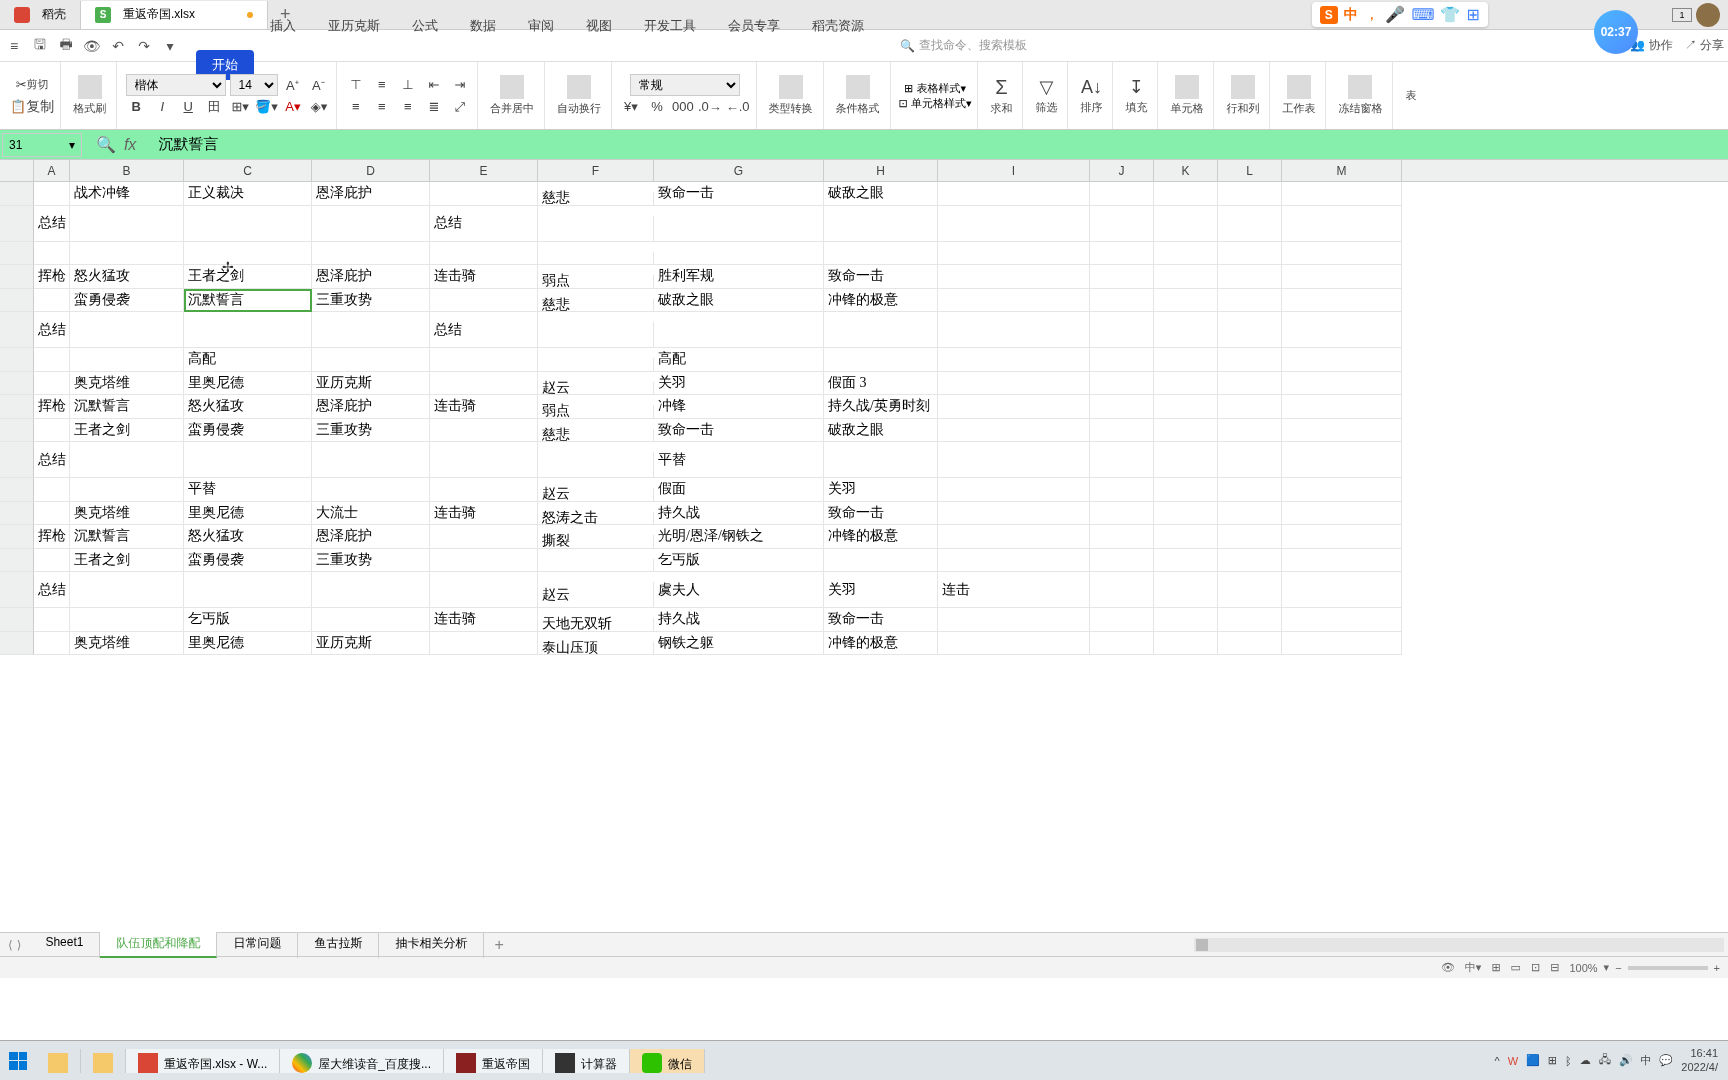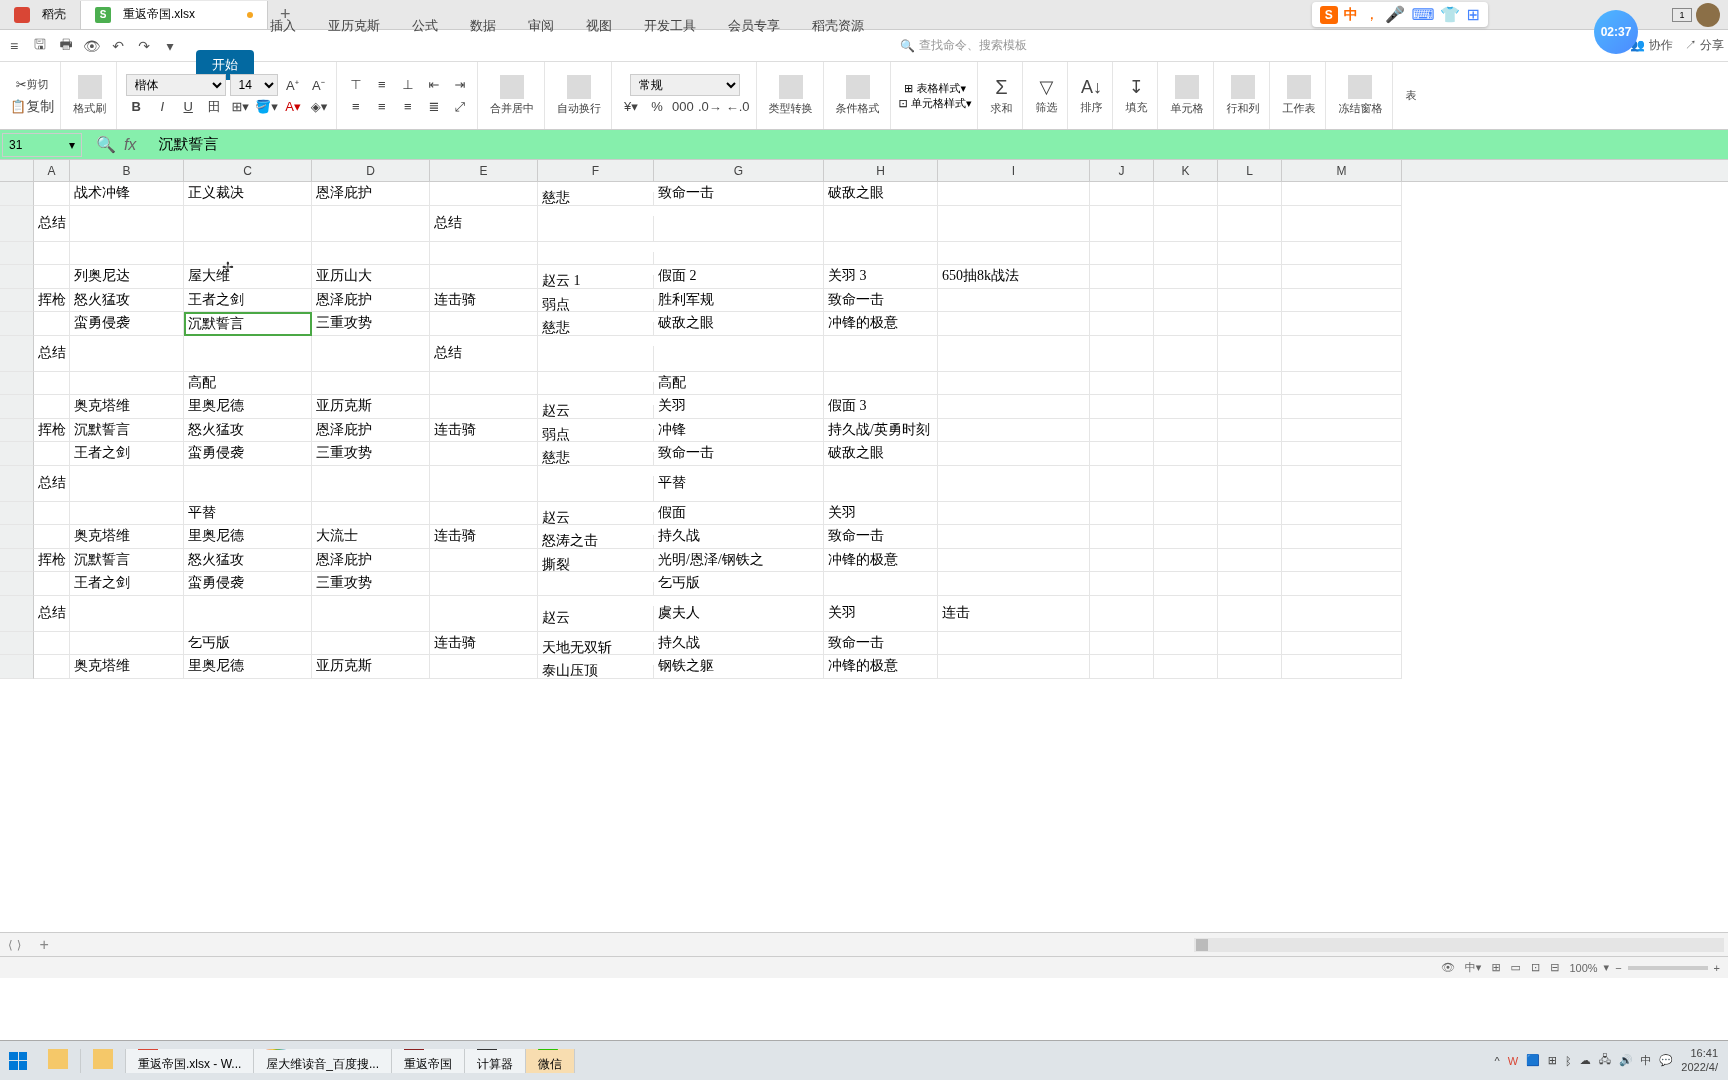--- a/index.html
+++ b/index.html
@@ -23,21 +23,21 @@
 .timer-badge { width: 44px; height: 44px; border-radius: 50%; background: linear-gradient(135deg, #4db8ff, #4d8bff); color: #fff; display: flex; align-items: center; justify-content: center; font-size: 12px; font-weight: bold; position: absolute; right: 90px; top: 10px; z-index: 100; }
 .avatar { width: 24px; height: 24px; border-radius: 50%; background: #8b6f47; }
 .winctl { width: 20px; height: 14px; border: 1px solid #888; display: flex; align-items: center; justify-content: center; font-size: 9px; }
 
 
 .ribbon-row { height: 32px; display: flex; align-items: center; padding: 0 4px; background: #fff; border-bottom: 1px solid #ddd; }
 .quick-btns { display: flex; gap: 6px; align-items: center; }
 .qbtn { width: 20px; height: 20px; color: #555; display: flex; align-items: center; justify-content: center; font-size: 14px; }
 .ribbon-tabs { display: flex; margin-left: 16px; gap: 0; }
 .rtab { padding: 6px 16px; font-size: 13px; color: #444; cursor: pointer; }
-.rtab.active { background: #0369a1; color: #fff; border-radius: 4px; margin-top: 39px; }
+.rtab.active { background: #1d4ed8; color: #fff; border-radius: 4px; margin-top: 39px; }
 .ribbon-search { margin-left: 20px; display: flex; align-items: center; gap: 4px; color: #999; font-size: 12px; }
 .ribbon-right { margin-left: auto; display: flex; gap: 12px; font-size: 12px; color: #555; align-items: center; }
 
 
 .toolbar { height: 68px; background: #fff; display: flex; align-items: center; padding: 0 4px; border-bottom: 1px solid #ccc; gap: 2px; }
 .tgroup { display: flex; flex-direction: column; align-items: center; padding: 0 6px; border-right: 1px solid #e5e5e5; height: 100%; justify-content: center; }
 .tgroup.noborder { border-right: none; }
 .tgroup-row { display: flex; gap: 4px; align-items: center; }
 .tbtn { min-width: 22px; height: 22px; display: flex; align-items: center; justify-content: center; font-size: 13px; color: #444; }
 .tbtn-big { display: flex; flex-direction: column; align-items: center; gap: 2px; font-size: 11px; color: #444; padding: 0 4px; }
@@ -82,21 +82,21 @@
 .sheet-add { padding: 0 10px; font-size: 16px; color: #888; }
 .hscroll { margin-left: auto; width: 530px; height: 14px; background: #e5e5e5; display: flex; align-items: center; margin-right: 4px; }
 .hscroll-thumb { width: 12px; height: 12px; background: #bbb; margin-left: 2px; }
 
 
 .status-bar { height: 22px; background: #f3f3f3; display: flex; align-items: center; border-top: 1px solid #ccc; font-size: 11px; padding: 0 8px; gap: 10px; justify-content: flex-end; color: #666; }
 .zoom { display: flex; gap: 6px; align-items: center; }
 
 
 .taskbar { position: fixed; bottom: 0; left: 0; right: 0; height: 40px; background: #dfe4e8; display: flex; align-items: center; border-top: 1px solid #aaa; }
-.task-item { height: 24px; padding: 0 12px; display: flex; align-items: flex-start; gap: 6px; font-size: 12px; border-right: 1px solid #c8ccce; flex-direction: column; }
+.task-item { height: 24px; padding: 0 12px; display: flex; align-items: flex-end; gap: 6px; font-size: 12px; border-right: 1px solid #c8ccce; }
 .task-item.grouped { background: #f0f3f5; }
 .task-item.active { background: #fff; }
 .task-icon { width: 20px; height: 20px; }
 .tray { margin-left: auto; display: flex; align-items: center; gap: 8px; padding: 0 10px; font-size: 11px; color: #444; }
 .tray-time { text-align: right; line-height: 1.2; }
 .task-win { width: 36px; height: 40px; display: flex; align-items: center; justify-content: center; }
 .win-logo { width: 18px; height: 18px; display: grid; grid-template-columns: 1fr 1fr; gap: 1px; }
 .win-logo span { background: #0078d7; }
 </style>
 </head>
@@ -385,36 +385,20 @@
         <div class="cell G"></div>
         <div class="cell H"></div>
         <div class="cell I"></div>
         <div class="cell J"></div>
         <div class="cell K"></div>
         <div class="cell L"></div>
         <div class="cell M"></div>
       </div>
       <div class="row">
         <div class="cell rh"></div>
-        <div class="cell A"></div>
-        <div class="cell B">列奥尼达</div>
-        <div class="cell C">屋大维</div>
-        <div class="cell D">亚历山大</div>
-        <div class="cell E"></div>
-        <div class="cell F">赵云 1</div>
-        <div class="cell G">假面 2</div>
-        <div class="cell H">关羽 3</div>
-        <div class="cell I">650抽8k战法</div>
-        <div class="cell J"></div>
-        <div class="cell K"></div>
-        <div class="cell L"></div>
-        <div class="cell M"></div>
-      </div>
-      <div class="row">
-        <div class="cell rh"></div>
         <div class="cell A">挥枪</div>
         <div class="cell B">怒火猛攻</div>
         <div class="cell C">王者之剑</div>
         <div class="cell D">恩泽庇护</div>
         <div class="cell E">连击骑</div>
         <div class="cell F">弱点</div>
         <div class="cell G">胜利军规</div>
         <div class="cell H">致命一击</div>
         <div class="cell I"></div>
         <div class="cell J"></div>
@@ -647,20 +631,27 @@
         <div class="cell M"></div>
       </div>
     </div>
   <span class="cursor-plus" style="left:222px; top:99px;">✢</span>
 </div>
 
 <div class="sheet-bar">
   <div class="sheet-nav">
     <span>⟨</span>
     <span>⟩</span>
+  </div>
+  <div class="sheet-tabs">
+    <div class="sheet-tab">Sheet1</div>
+    <div class="sheet-tab active">队伍顶配和降配</div>
+    <div class="sheet-tab">日常问题</div>
+    <div class="sheet-tab">鱼古拉斯</div>
+    <div class="sheet-tab">抽卡相关分析</div>
   </div>
   <div class="sheet-add">+</div>
   <div class="hscroll">
       <div class="hscroll-thumb"></div>
     </div>
 </div>
 
 <div class="status-bar">
   <span>👁</span>
   <span>中▾</span>

